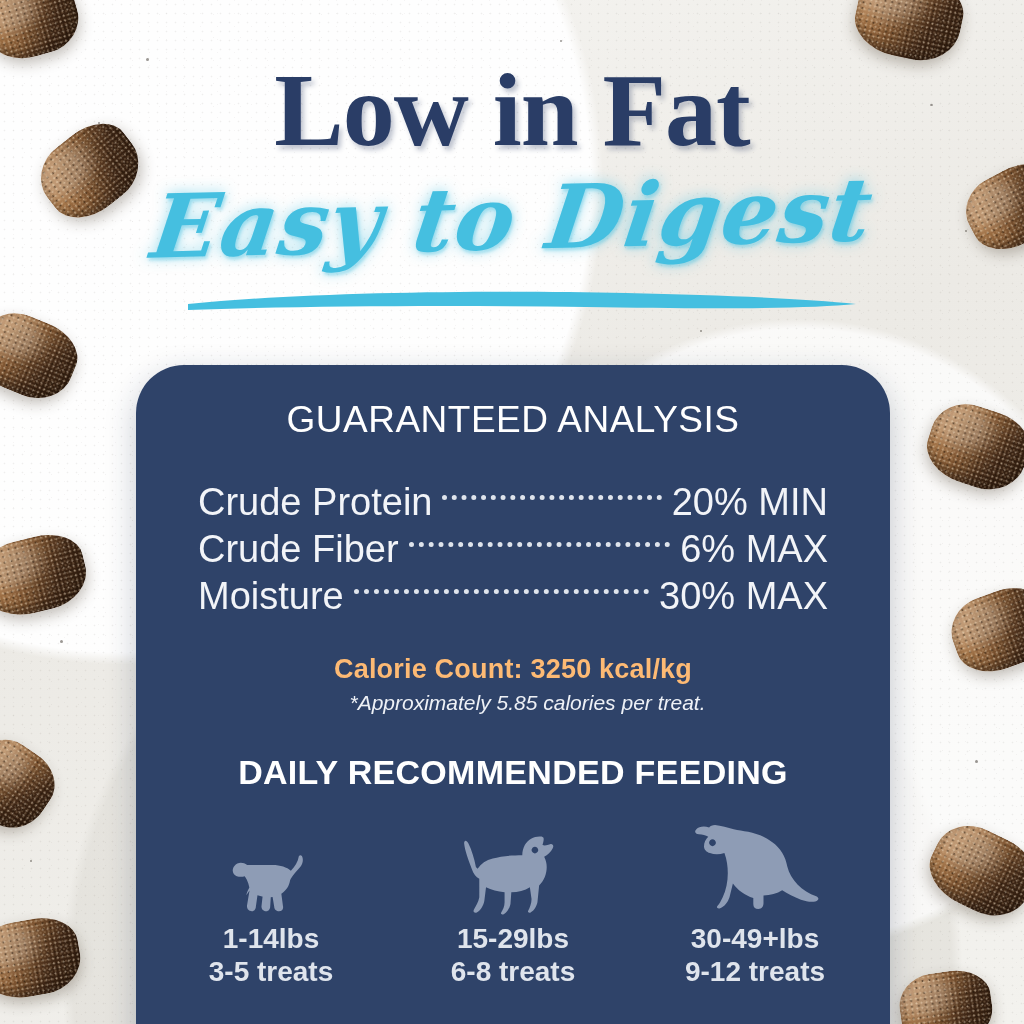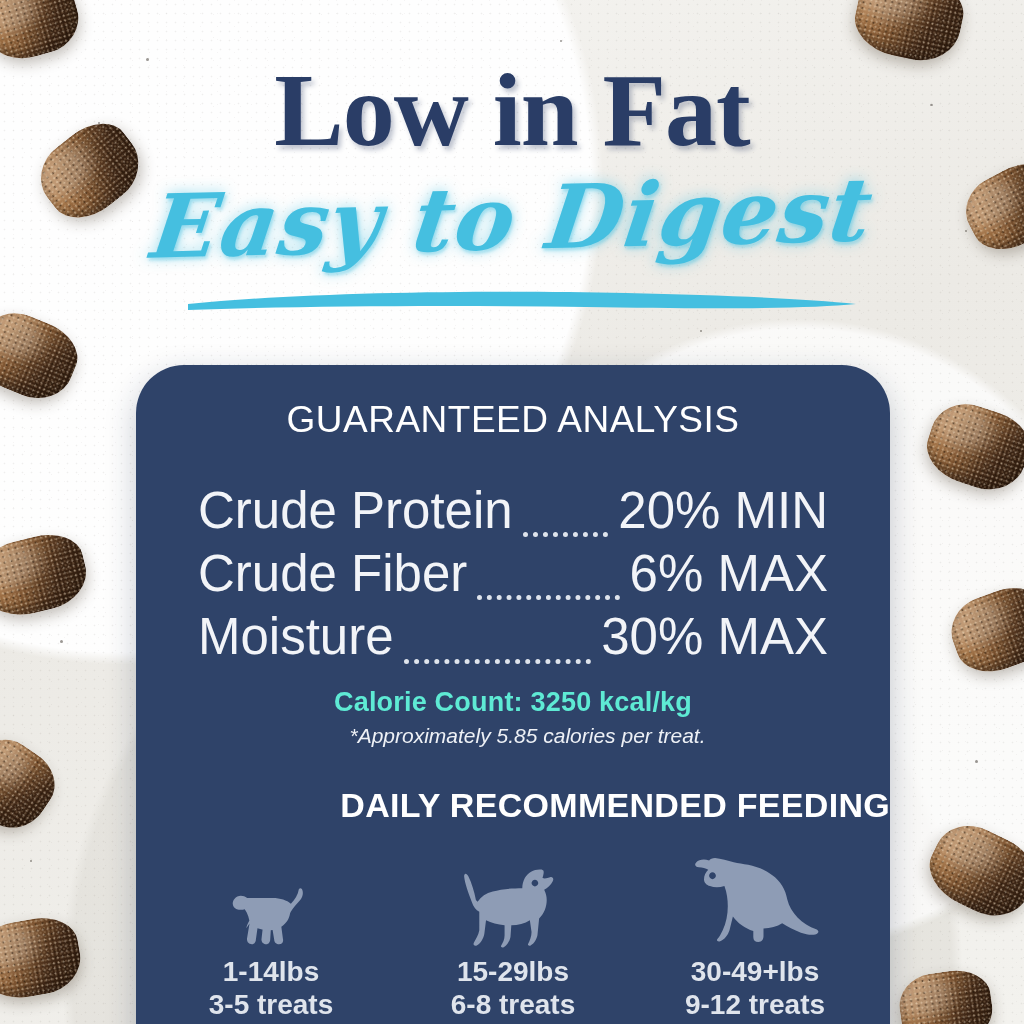--- a/index.html
+++ b/index.html
@@ -92,50 +92,50 @@
   }
   .card-title{
     text-align:center;color:#ffffff;
     font-weight:normal;
     font-size:37px;letter-spacing:.5px;
     margin-top:34px;
   }
 
   .analysis{margin:38px 24px 0 24px;}
   .row{
-    display:flex;align-items:flex-end;
+    display:flex;align-items:center;
     color:#f2f4f8;
-    font-size:51px;line-height:1.24;
+    font-size:38px;line-height:1.24;
     padding:0 38px;
     font-weight:400;
   }
   .row .lbl{white-space:nowrap;}
   .row .dots{
     flex:1 1 auto;margin:0 10px;
     position:relative;top:-5px;
     border-bottom:5px dotted #e9edf4;
     opacity:.95;
     min-width:24px;
   }
   .row .val{white-space:nowrap;}
 
   .calorie{
-    text-align:center;color:#5eead4;
+    text-align:center;color:#fdba74;
     font-weight:bold;font-size:27px;
-    margin-top:18px;letter-spacing:.2px;
+    margin-top:34px;letter-spacing:.2px;
   }
   .calorie-note{
     text-align:center;color:#eef1f6;
     font-style:italic;font-size:21px;
     margin-top:6px;
     padding-left:29px;
   }
 
   .feeding-title{
-    text-align:right;color:#ffffff;
+    text-align:center;color:#ffffff;
     font-weight:bold;font-size:34px;
     margin-top:38px;letter-spacing:.3px;
   }
 
   .dogs{
     display:flex;justify-content:center;align-items:flex-end;
     gap:62px;margin-top:20px;
   }
   .dog-col{
     display:flex;flex-direction:column;align-items:center;

